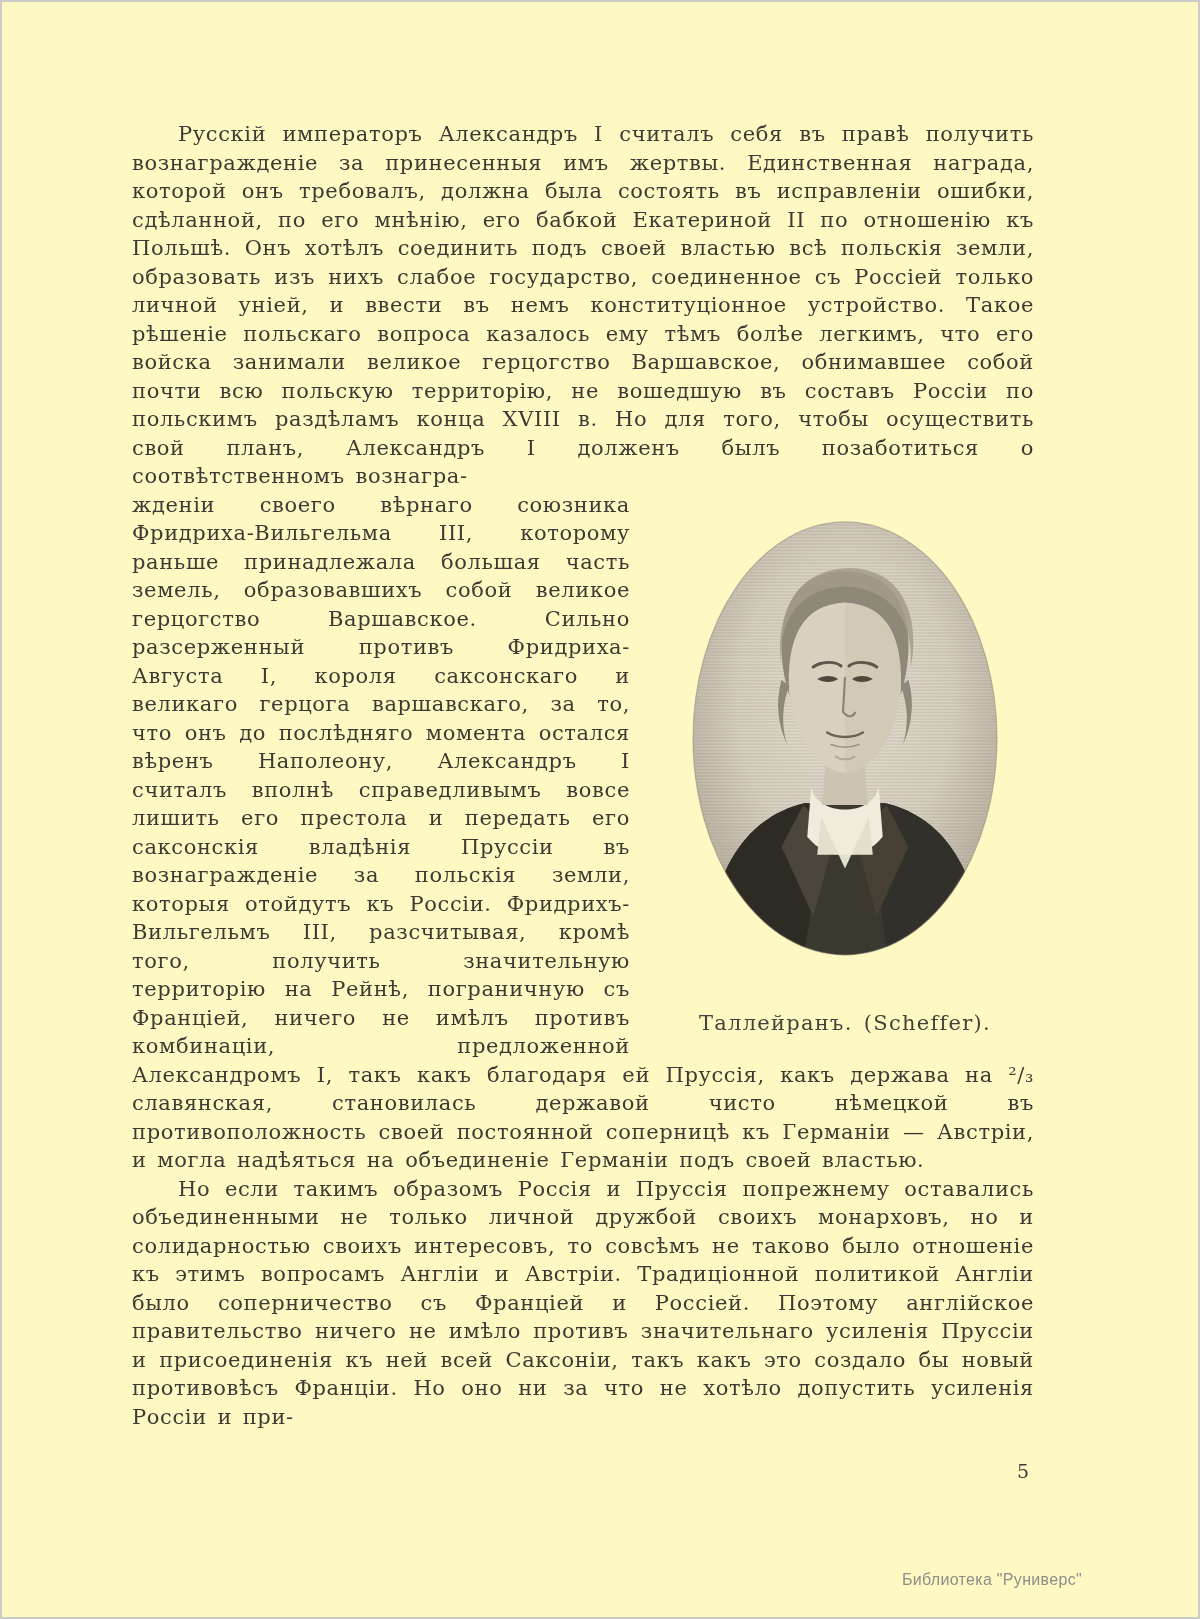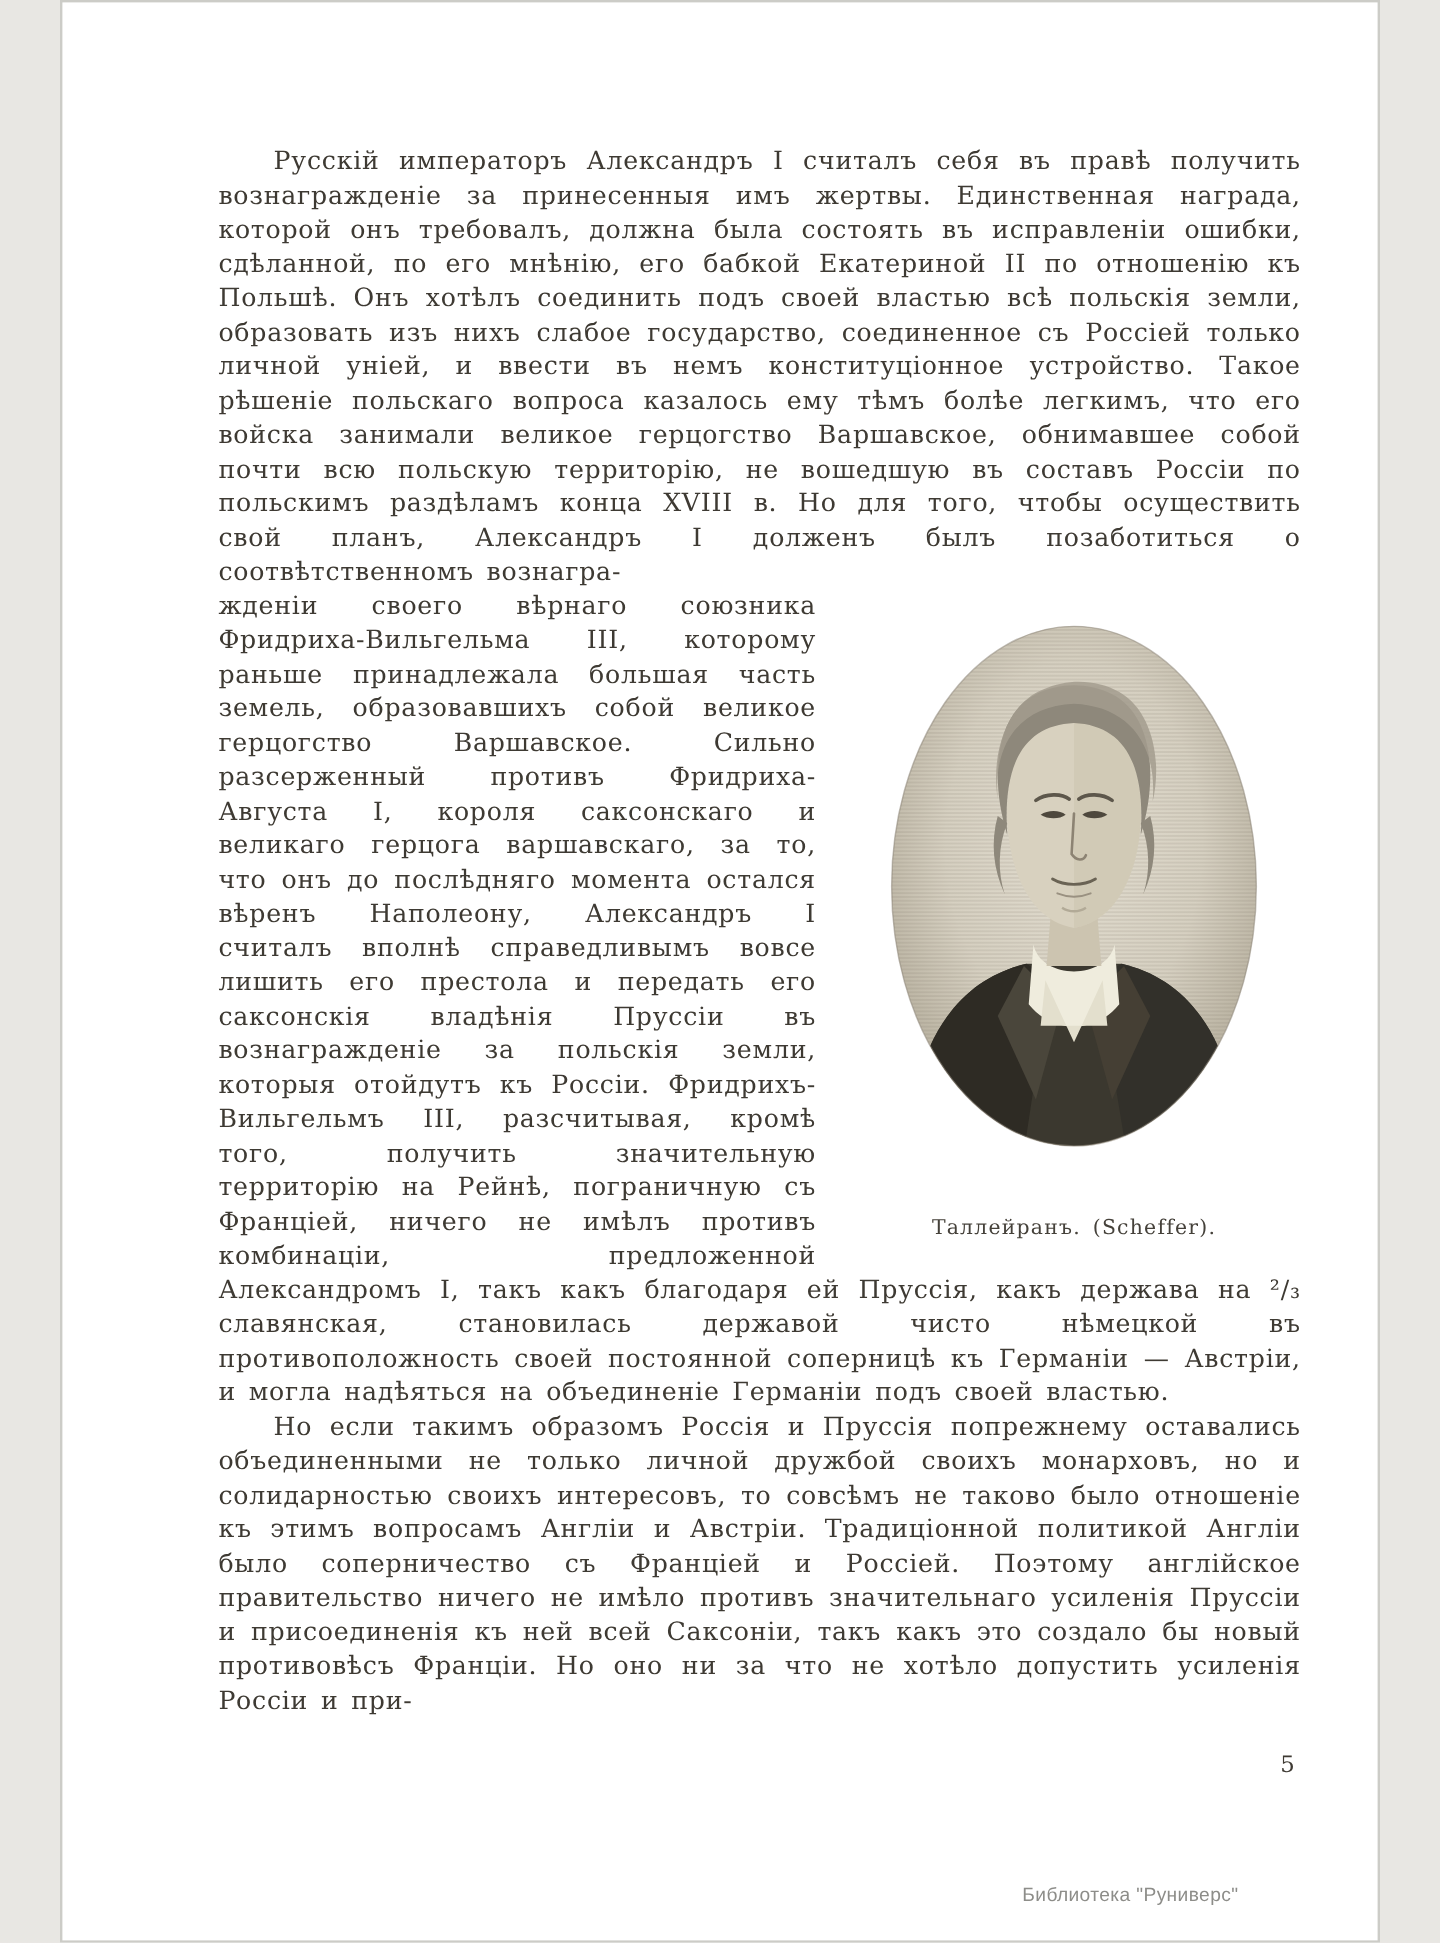--- a/index.html
+++ b/index.html
@@ -2,24 +2,24 @@
 <html><head>
 <meta charset="utf-8">
 <style>
   html, body {
     margin: 0;
     padding: 0;
     background: #e8e7e3;
   }
   .page {
     position: relative;
-    width: 1100px;
+    width: 1200px;
     height: 1619px;
     margin: 0 auto;
-    background: #ffffff;
+    background: #fef9c3;
     border: 2px solid #ccccc7;
     box-sizing: border-box;
     overflow: hidden;
     font-family: "DejaVu Serif", "Liberation Serif", serif;
     color: #3e3a33;
   }
   .text-block {
     position: absolute;
     left: 130px;
     top: 118px;
@@ -41,21 +41,21 @@
     width: 378px;
     margin: 26px 0 14px 26px;
     text-align: center;
   }
   .portrait-oval {
     display: inline-block;
     line-height: 0;
   }
   figcaption.portrait-caption {
     margin-top: 46px;
-    font-size: 17px;
+    font-size: 21px;
     line-height: 20px;
     letter-spacing: 0.06em;
     color: #45413a;
     text-align: center;
     text-indent: 0;
   }
   .pagenum-row {
     margin-top: 26px;
     text-align: right;
     font-size: 19px;

